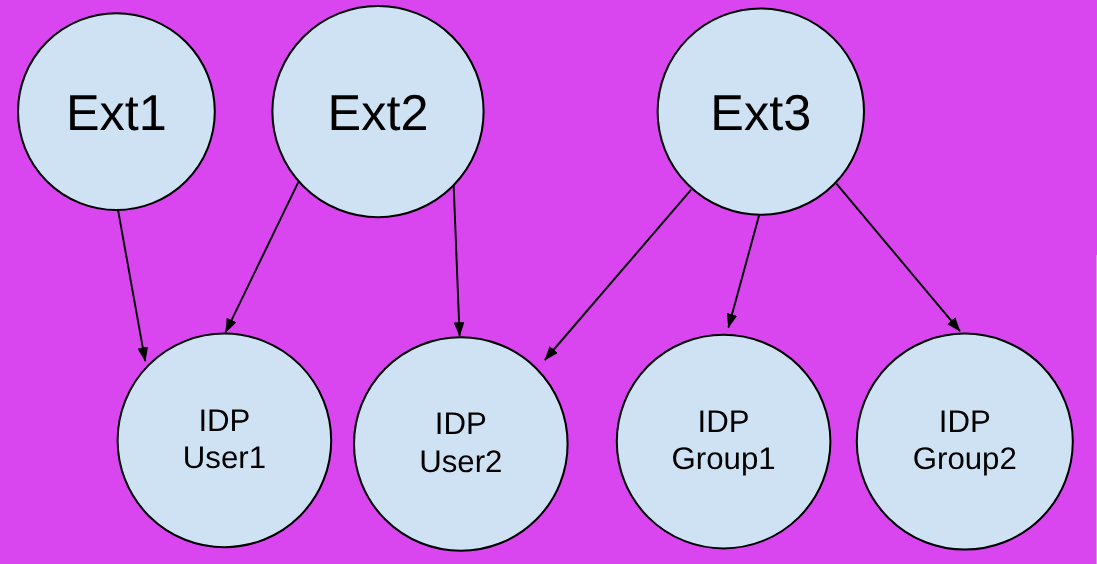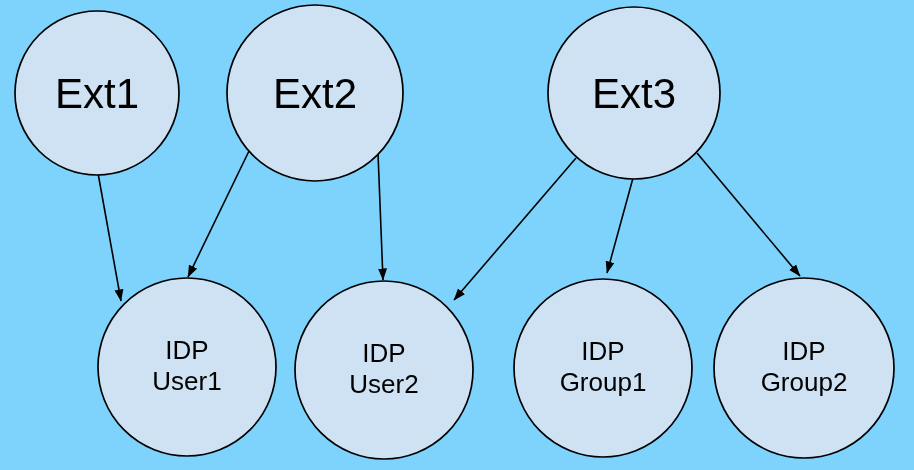--- a/index.html
+++ b/index.html
@@ -4,21 +4,21 @@
 <style>
   html, body {
     margin: 0;
     padding: 0;
     background: #ffffff;
   }
   .stage {
     position: relative;
     width: 914px;
     height: 470px;
-    background: #7dd3fc;
+    background: #d946ef;
     overflow: hidden;
     font-family: "Liberation Sans", sans-serif;
   }
   svg { display: block; }
   .node-circle {
     stroke: #000000;
     stroke-width: 1.7;
   }
   .edge {
     stroke: #000000;

